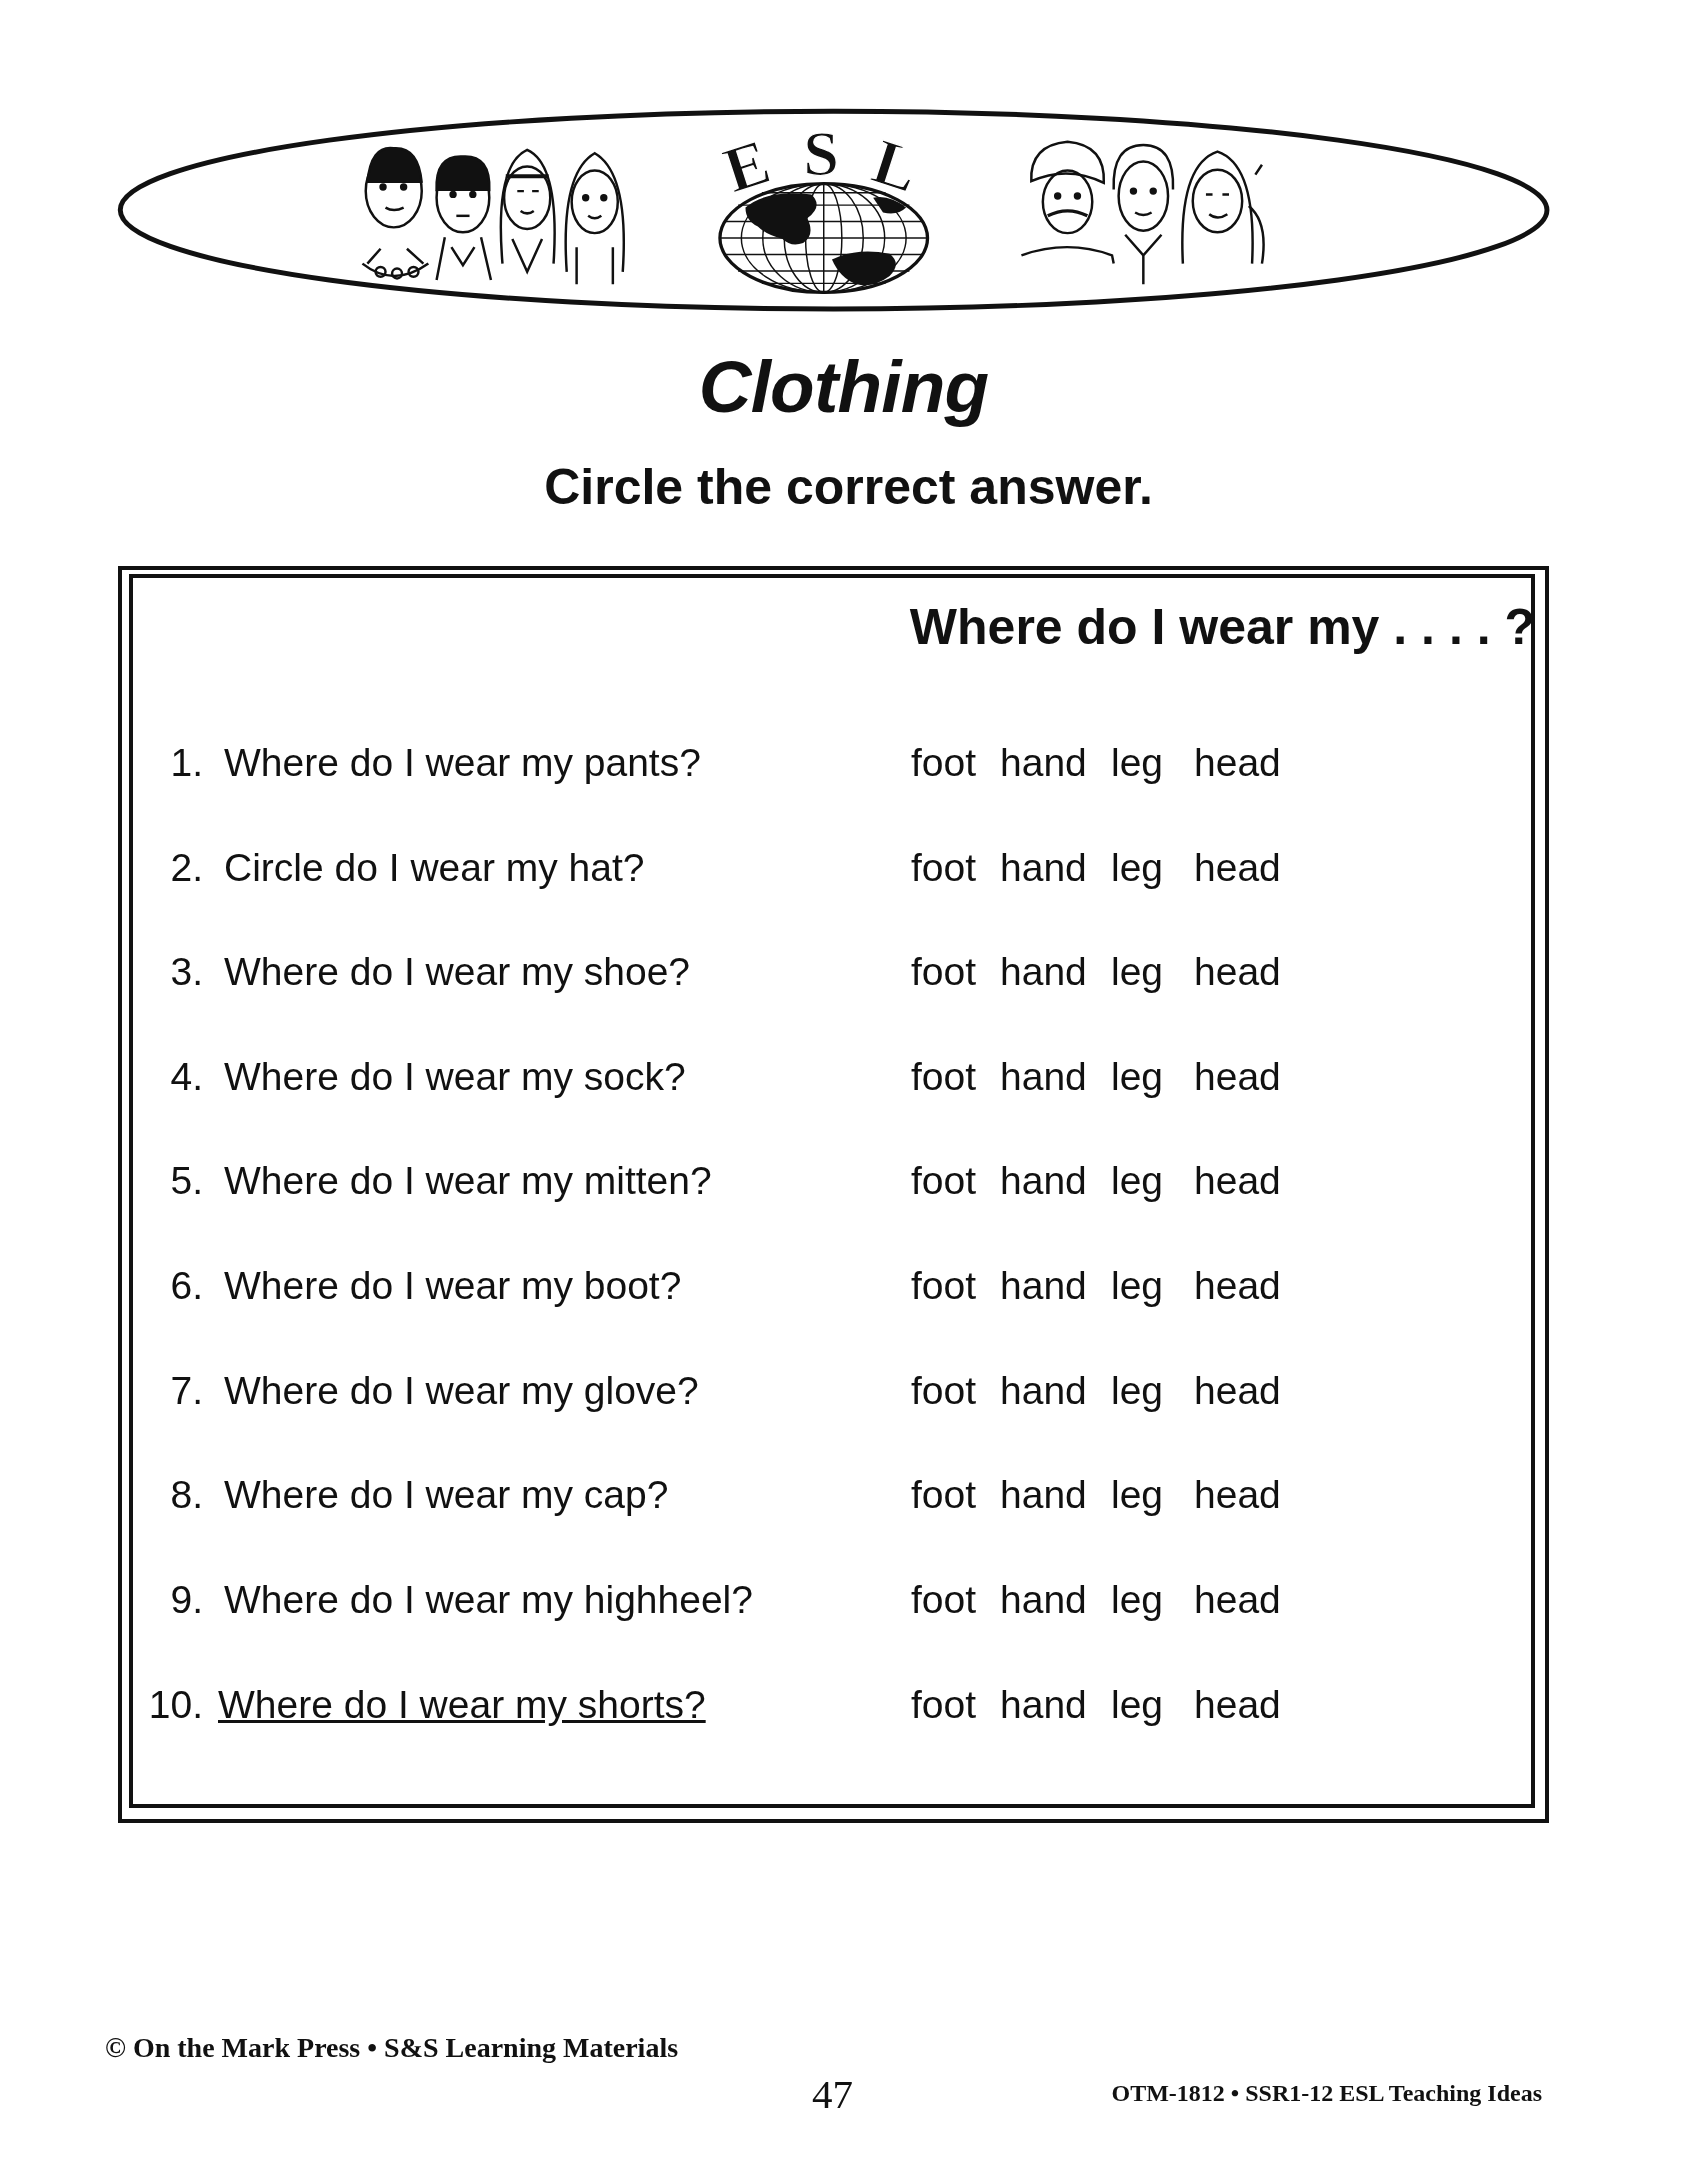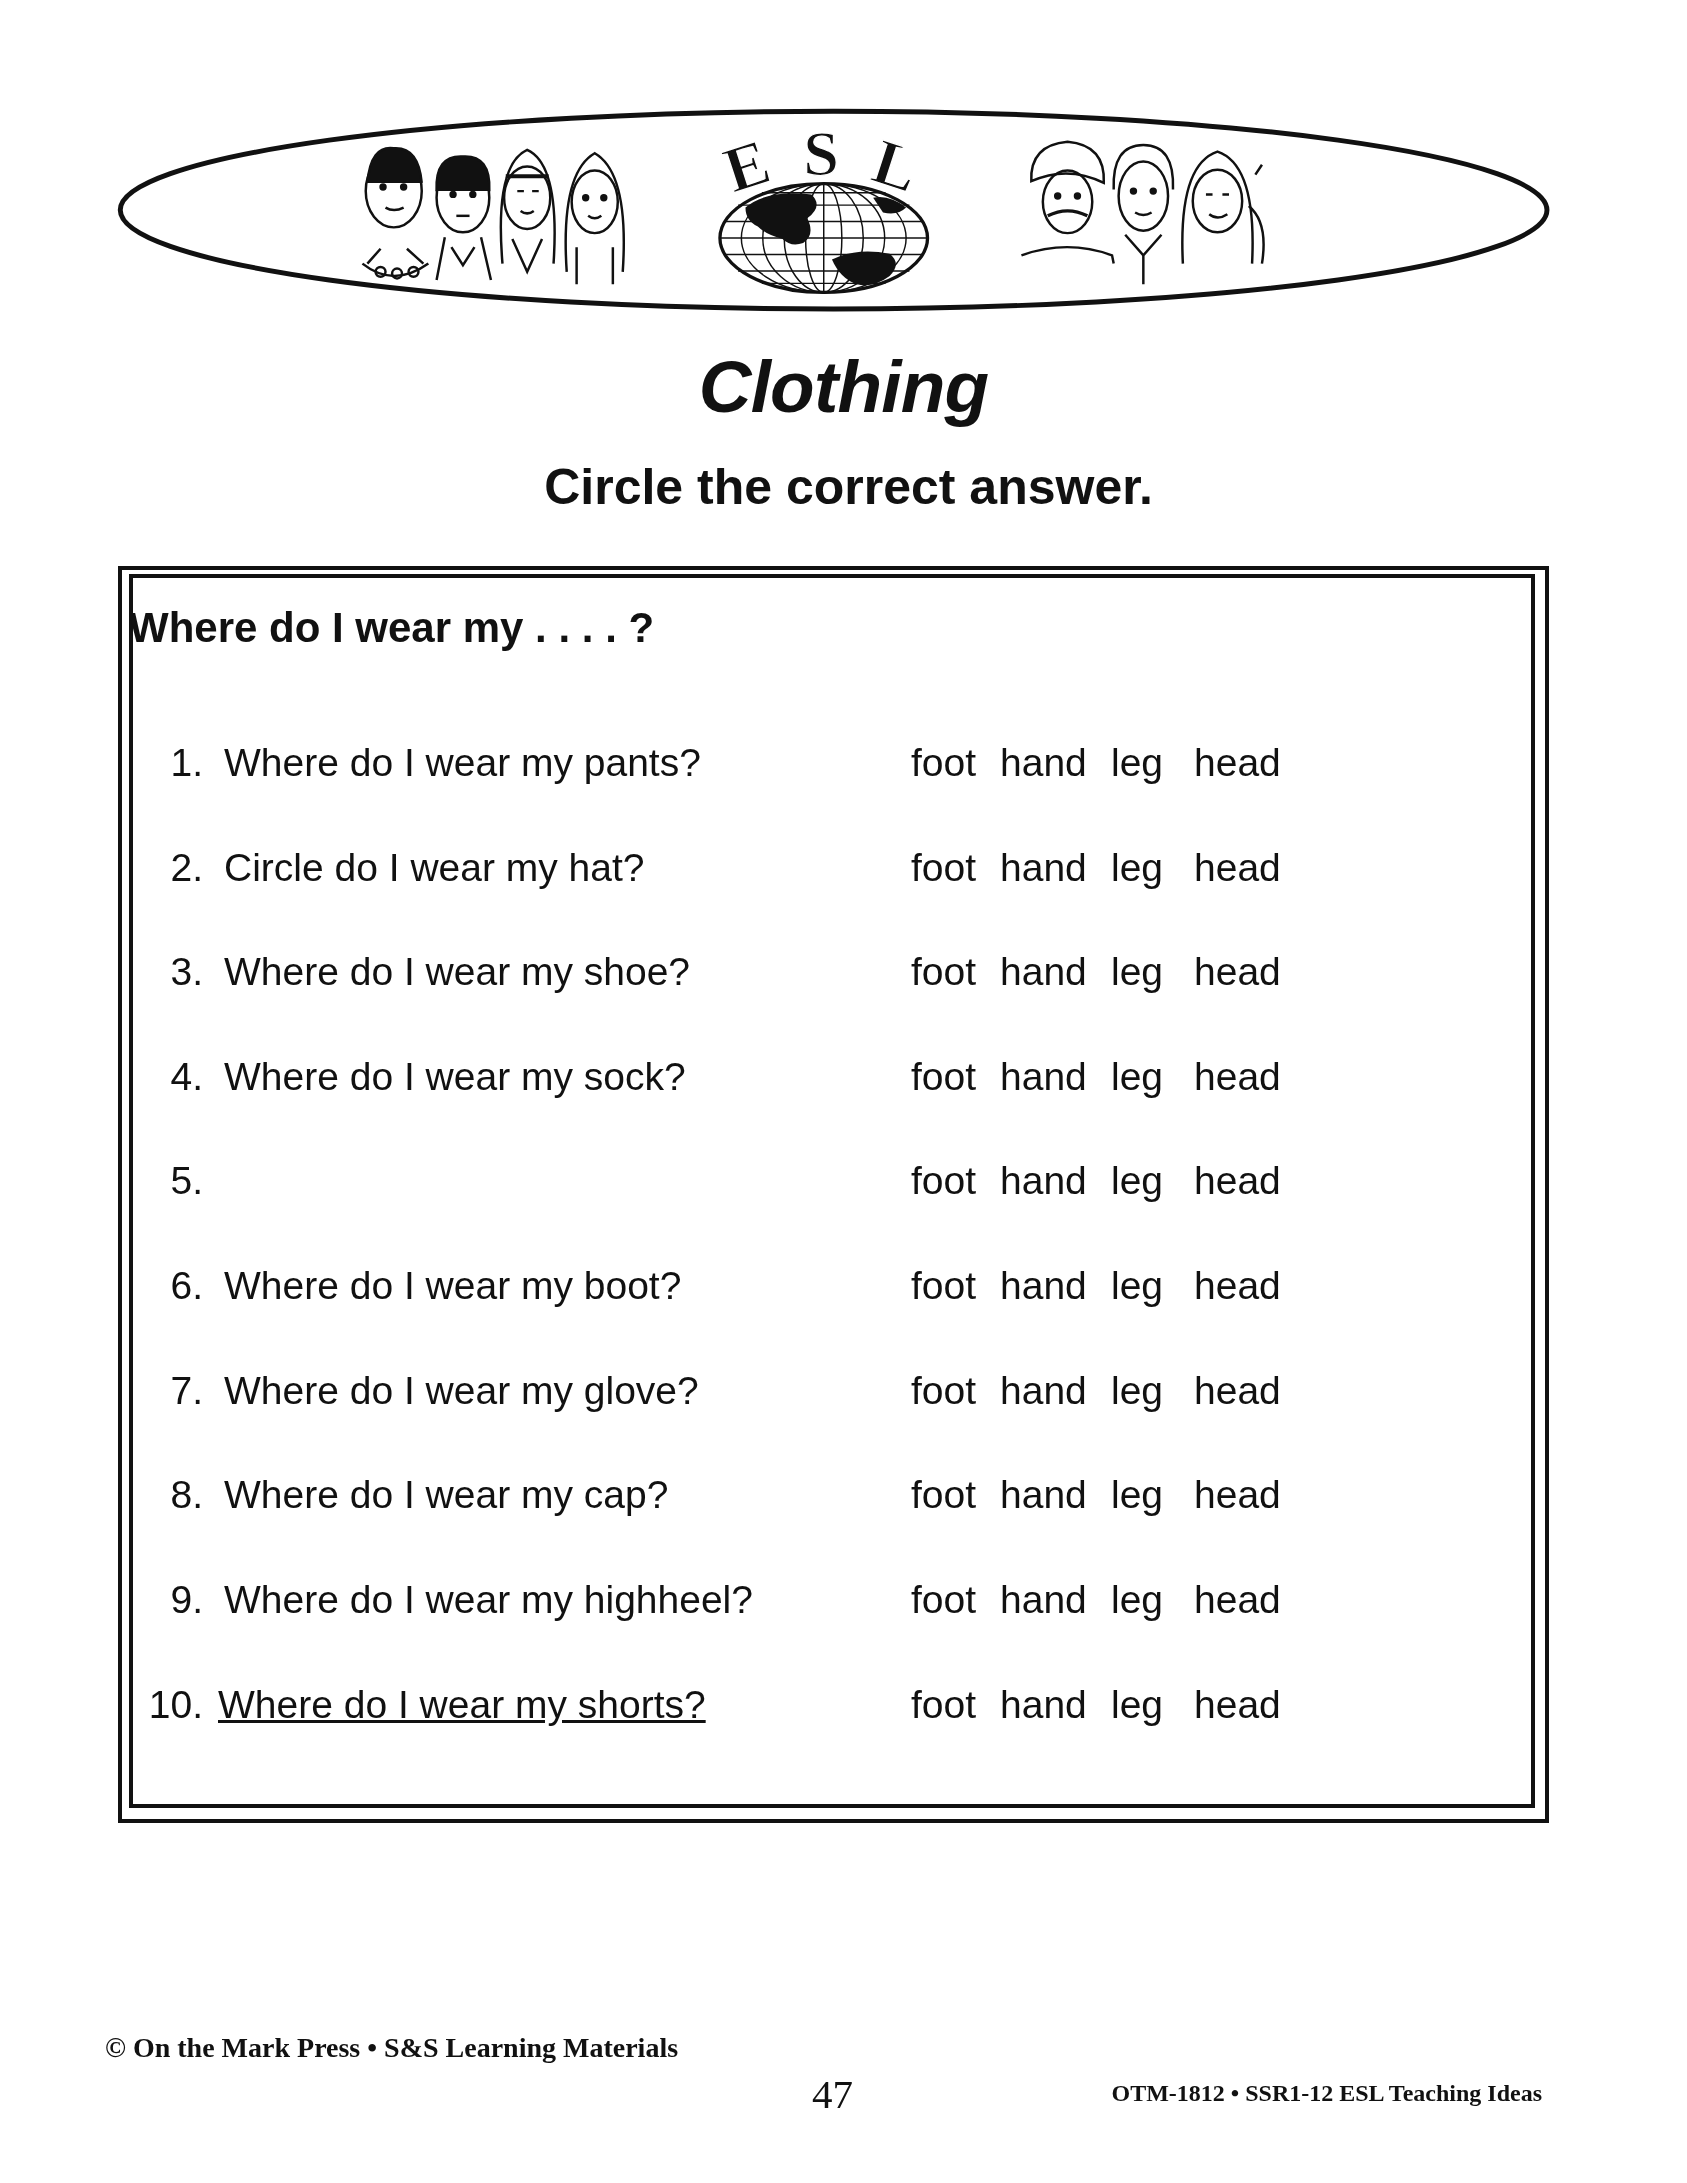--- a/index.html
+++ b/index.html
@@ -2,21 +2,21 @@
 <html style="font-size:13px"><head>
 <meta charset="utf-8">
 <style>
   html, body { margin:0; padding:0; background:#ffffff; }
   body { width:1687px; height:2183px; position:relative; overflow:hidden; color:#111111; font-family:"Liberation Sans", "DejaVu Sans", sans-serif; }
   #banner { position:absolute; left:0; top:0; width:1687px; height:346px; }
   #title { position:absolute; left:0; width:1687px; top:346px; text-align:center; font-size:73px; font-weight:bold; font-style:italic; letter-spacing:-0.8px; line-height:82px; }
   #subtitle { position:absolute; left:0; width:1687px; top:458px; text-align:center; font-size:50px; font-weight:bold; line-height:58px; padding-left:5px; }
   #box-outer { position:absolute; left:118px; top:566px; width:1423px; height:1249px; border:4.1px solid #111; }
   #box-inner { position:absolute; left:129px; top:574px; width:1398px; height:1226px; border:4.1px solid #111; }
-  #worksheet-heading { position:absolute; left:129px; width:1406px; top:603px; text-align:left; font-size:42px; font-weight:bold; line-height:49px; }
+  #worksheet-heading { position:absolute; left:129px; width:1406px; top:603px; text-align:right; font-size:50px; font-weight:bold; line-height:49px; }
   .row { position:absolute; left:129px; width:1406px; height:66px; font-size:39px; line-height:66px; }
   .num { position:absolute; left:0; width:74px; text-align:right; }
   .q { position:absolute; left:95px; white-space:nowrap; }
   .opt { position:absolute; white-space:nowrap; }
   .opt.c0 { left:782px; } .opt.c1 { left:871px; } .opt.c2 { left:982px; } .opt.c3 { left:1065px; }
   #footer-left { position:absolute; left:105px; top:2032px; font-family:"Liberation Serif", "DejaVu Serif", serif; font-weight:bold; font-size:28px; white-space:nowrap; }
   #footer-page { position:absolute; left:812px; top:2025px; font-family:"Liberation Serif", "DejaVu Serif", serif; font-size:41px; white-space:nowrap;margin-top:45px; }
   #footer-right { position:absolute; right:145px; top:2032px; font-family:"Liberation Serif", "DejaVu Serif", serif; font-weight:bold; font-size:24px; white-space:nowrap;margin-top:48px; }
 </style>
 </head>
@@ -147,20 +147,21 @@
     <div class="row" style="top: 1044px;">
       <span class="num">4.</span>
       <span class="q">Where do I wear my sock?</span>
       <span class="opt c0">foot</span>
       <span class="opt c1">hand</span>
       <span class="opt c2">leg</span>
       <span class="opt c3">head</span>
     </div>
     <div class="row" style="top: 1148px;">
       <span class="num">5.</span>
+      <span class="q">Where do I wear my mitten?</span>
       <span class="opt c0">foot</span>
       <span class="opt c1">hand</span>
       <span class="opt c2">leg</span>
       <span class="opt c3">head</span>
     </div>
     <div class="row" style="top: 1253px;">
       <span class="num">6.</span>
       <span class="q">Where do I wear my boot?</span>
       <span class="opt c0">foot</span>
       <span class="opt c1">hand</span>

